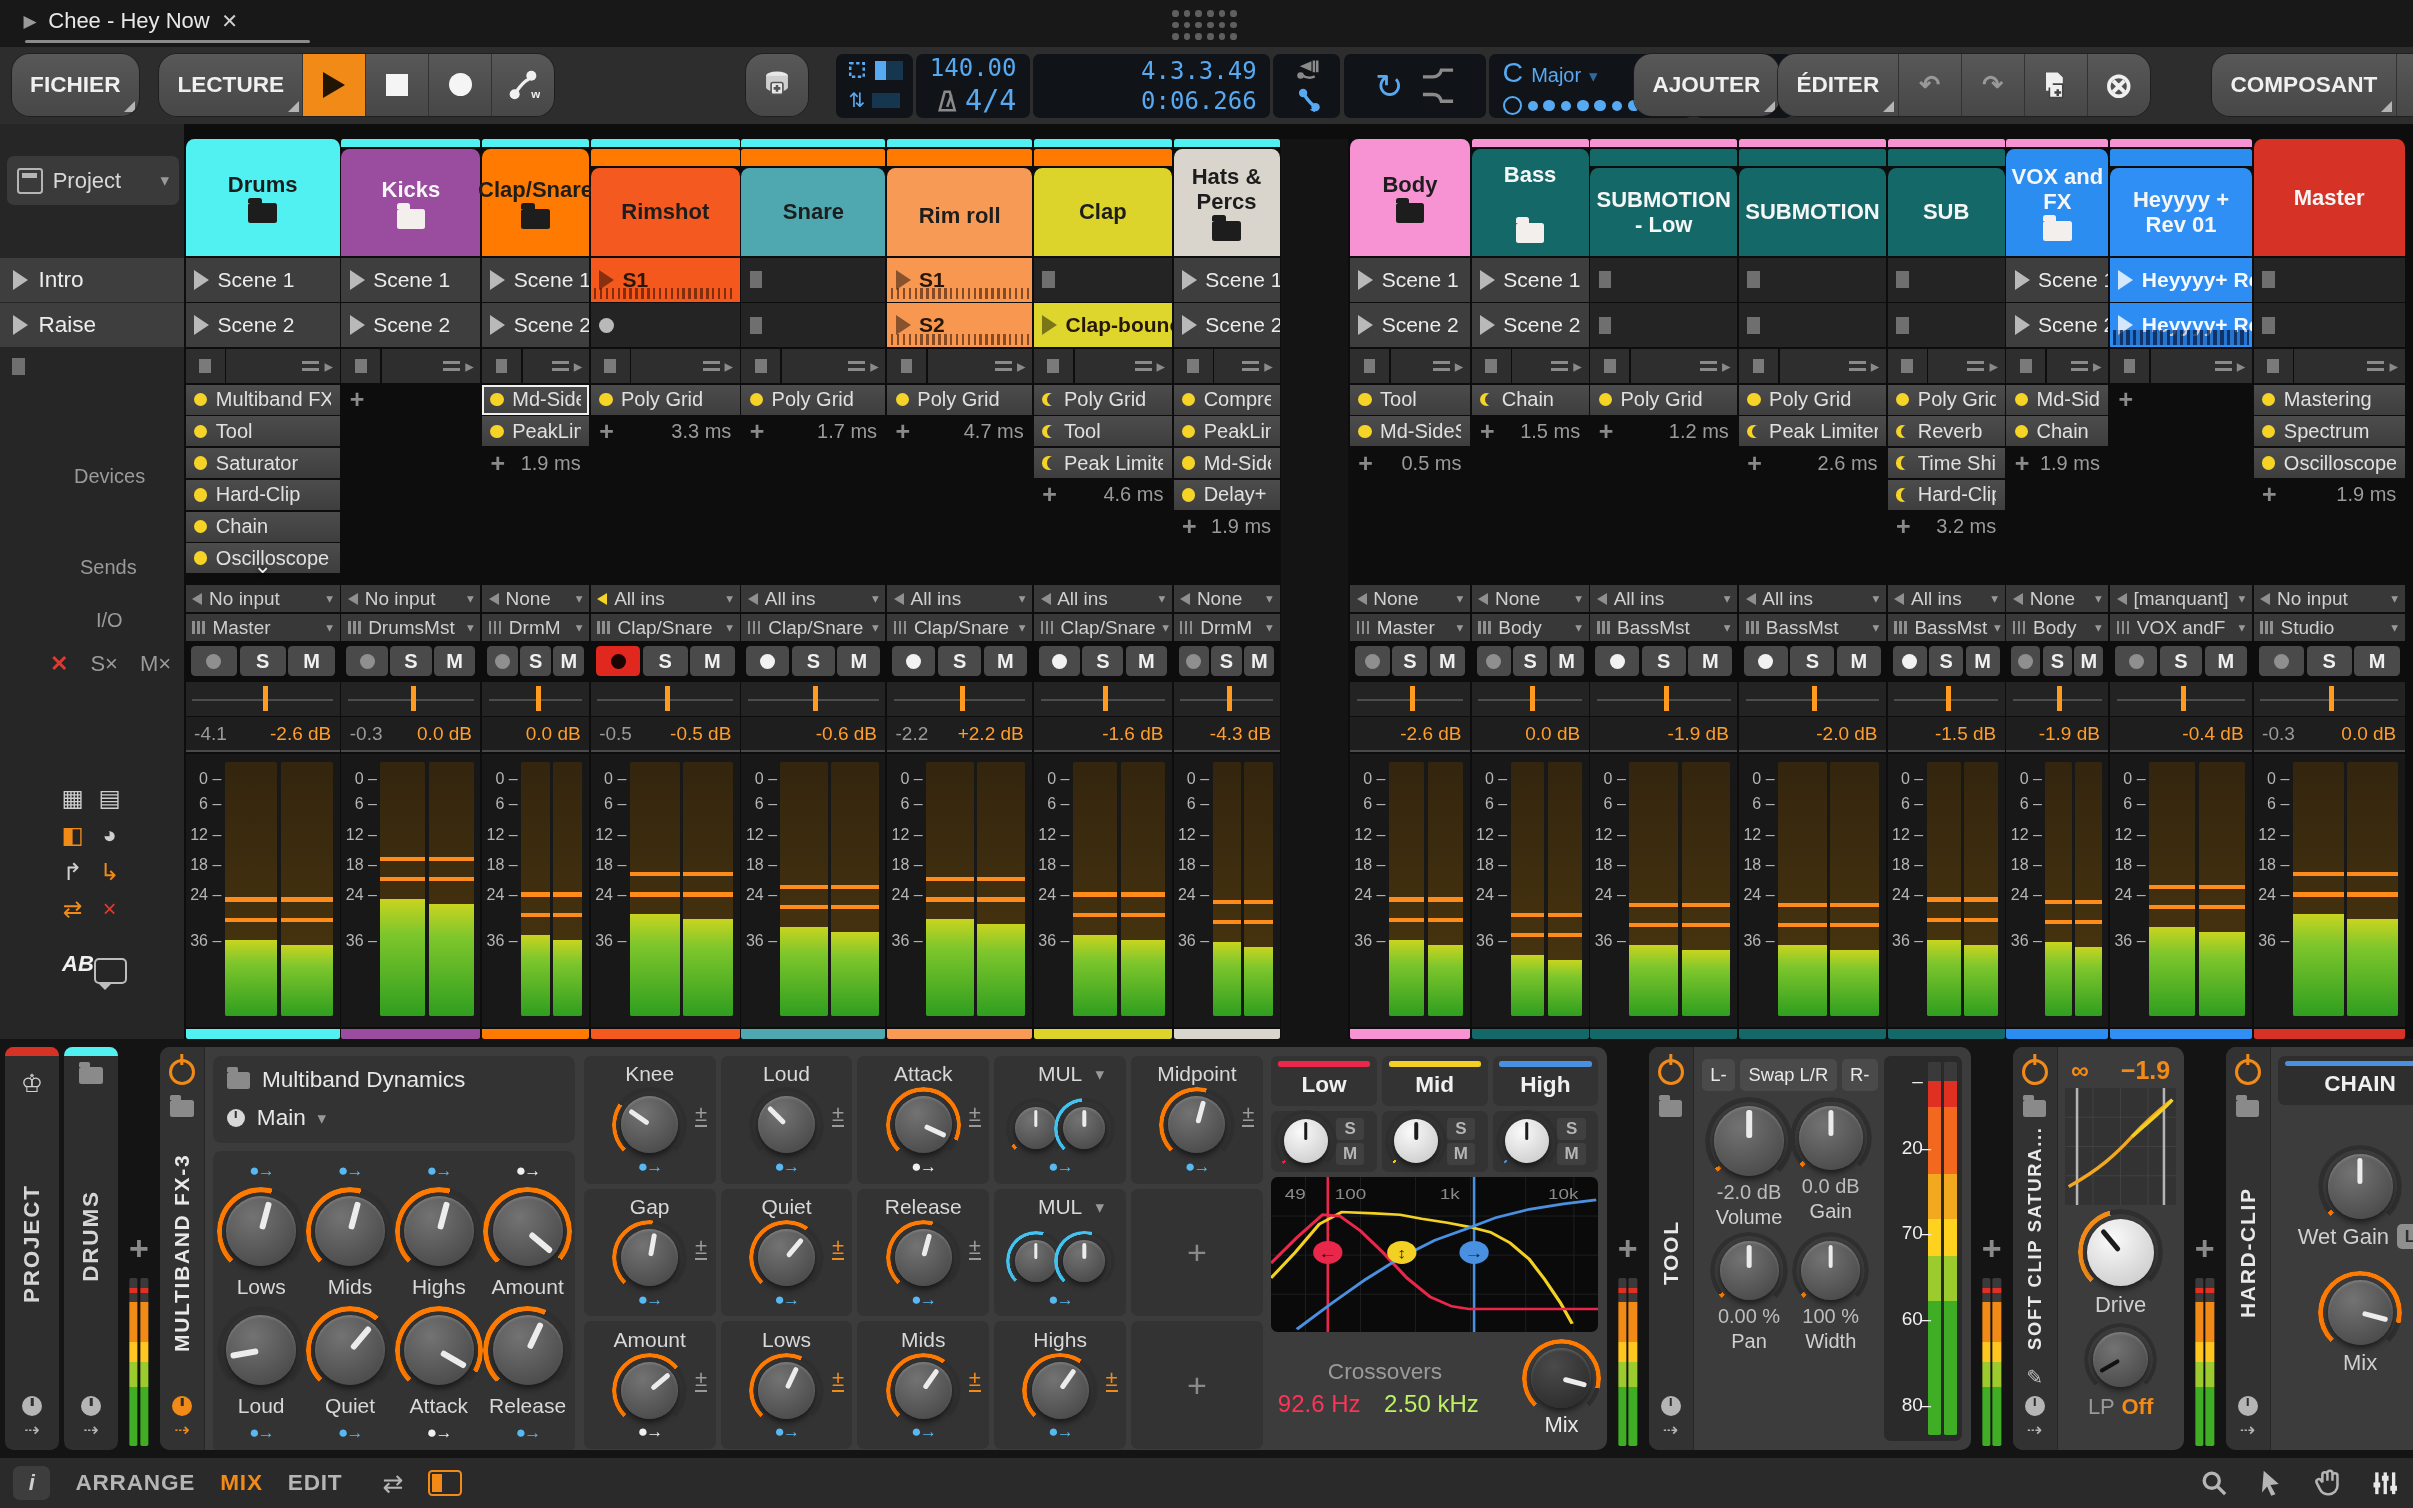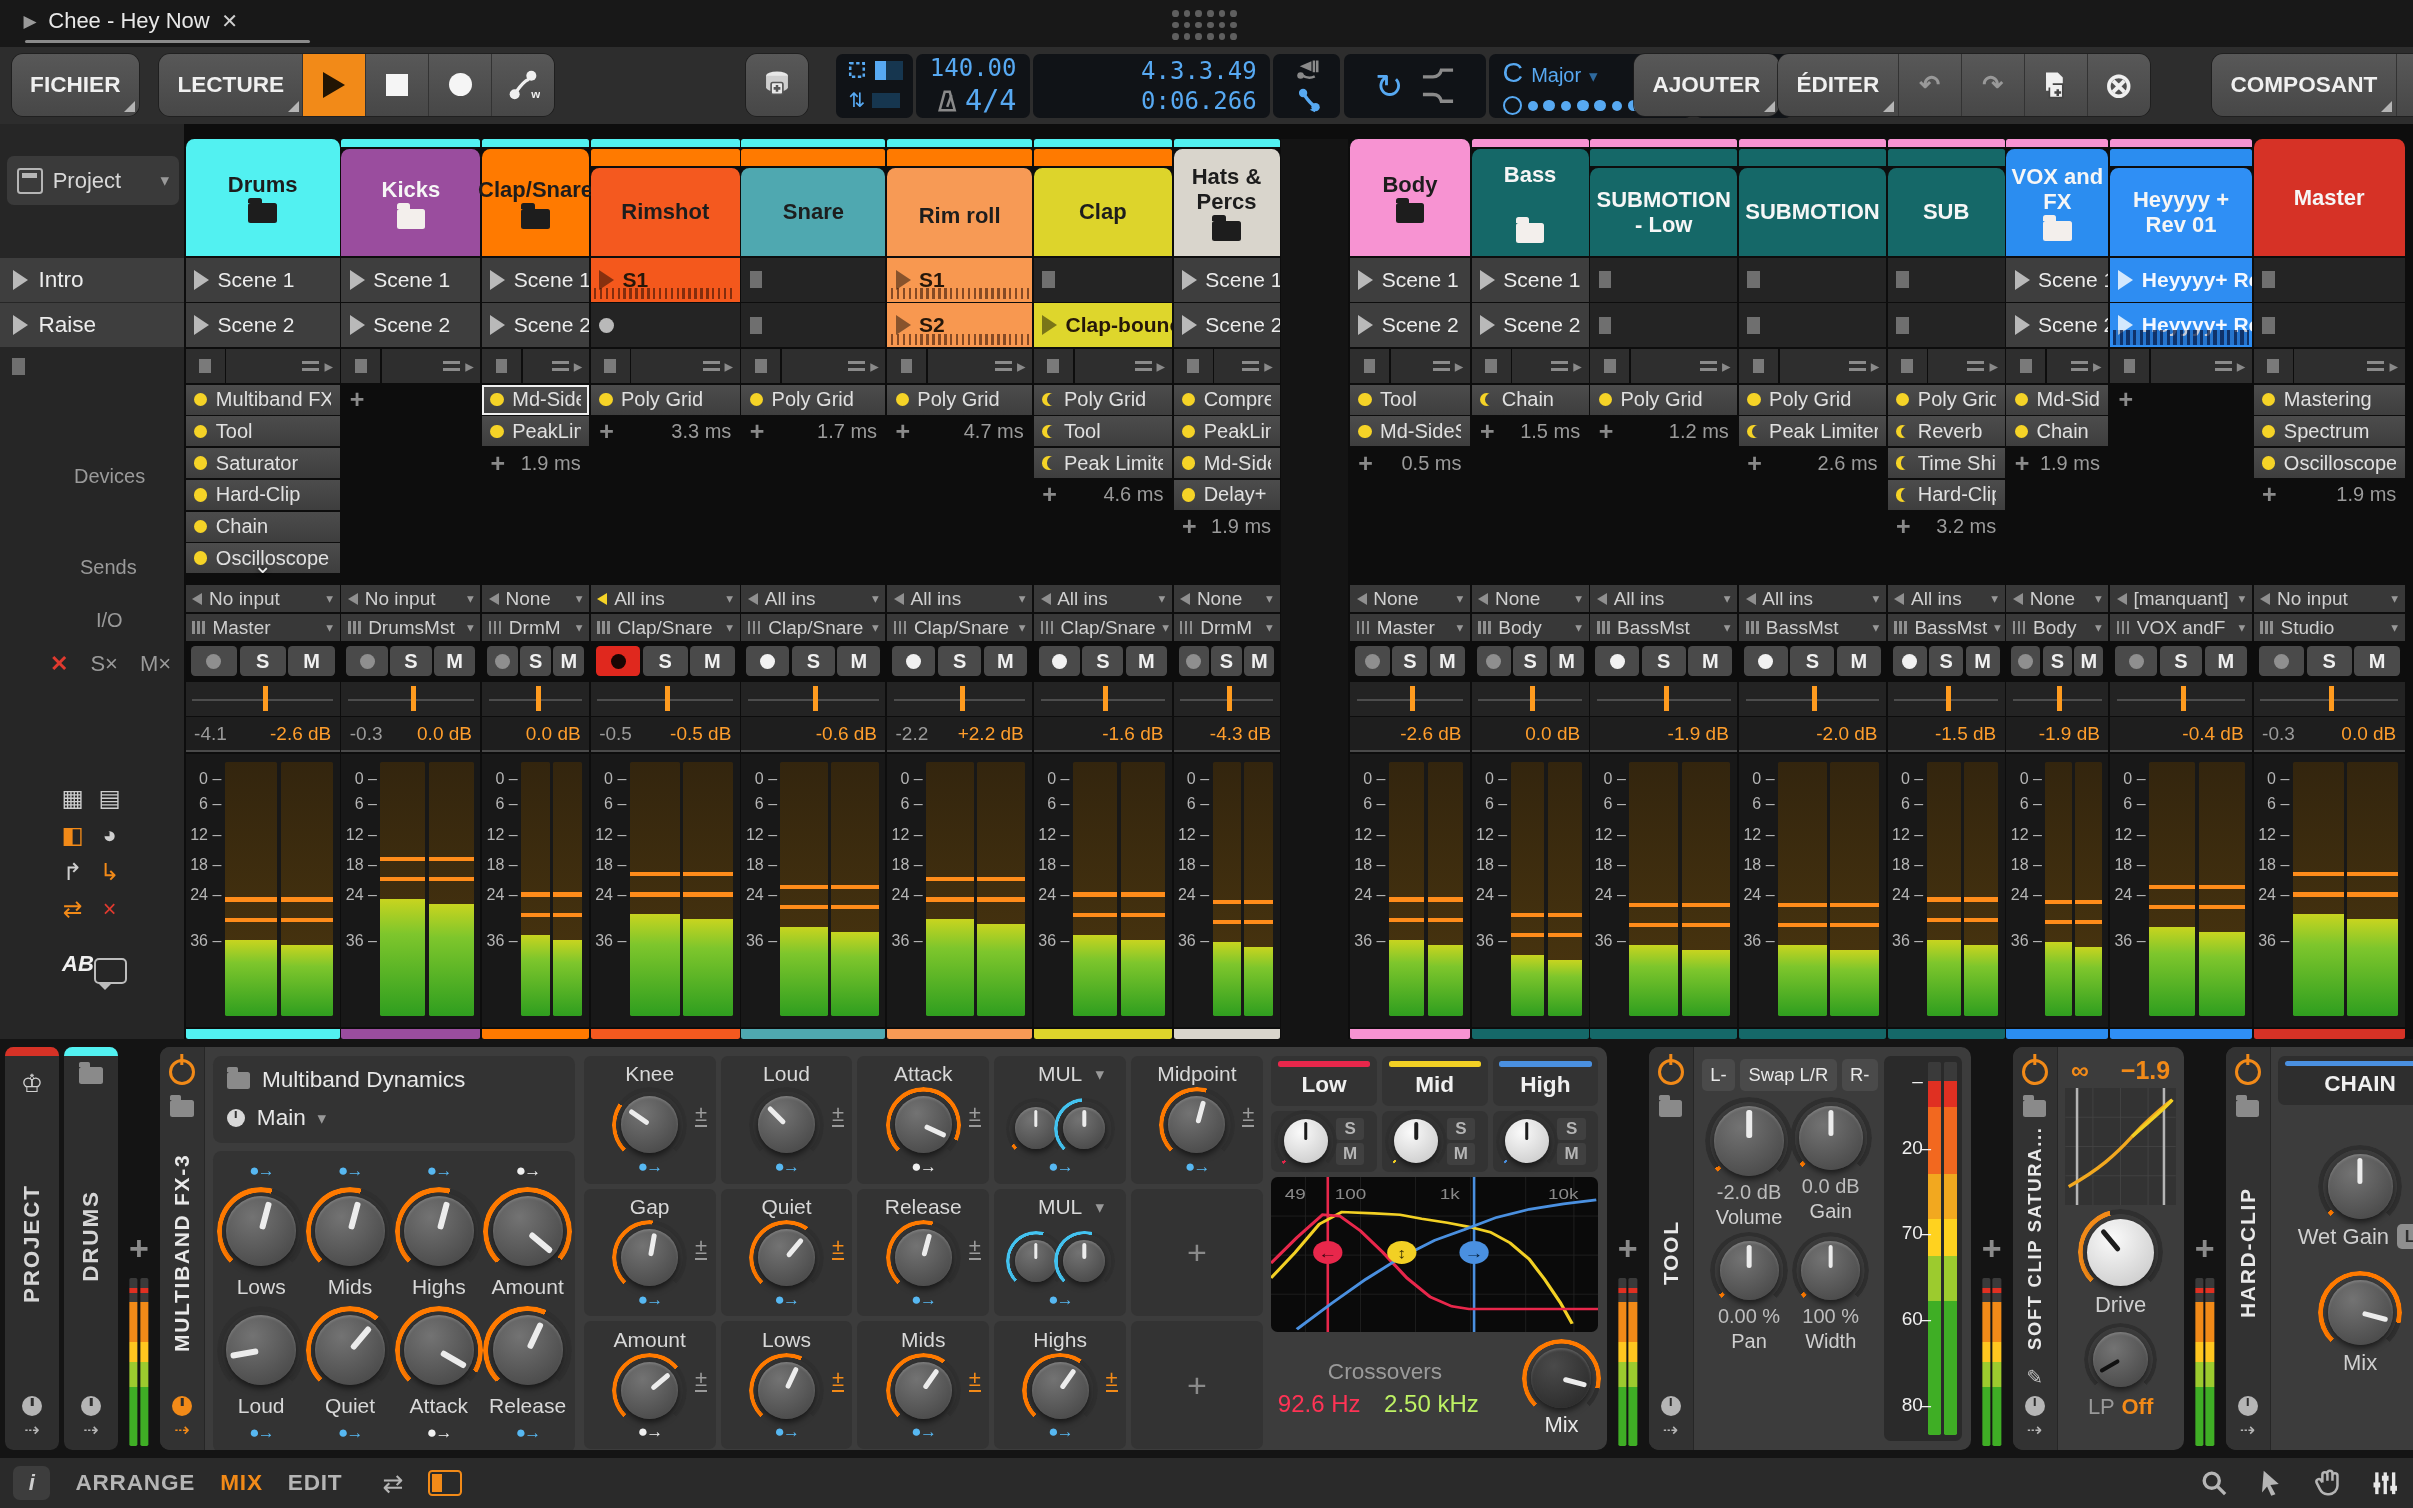--- a/index.html
+++ b/index.html
@@ -7,21 +7,21 @@
   
   #titlebar{position:absolute;left:0;top:0;width:2413px;height:47px;background:#181818;}
   .doctab{position:absolute;left:23.5px;top:8.4px;display:flex;align-items:center;gap:11.7px;color:#e8e8e8;font-size:22px;}
   .doctab .tri{color:#9a9a9a;font-size:17px;}
   .doctab .x{color:#cfcfcf;font-size:20px;}
   .tabline{position:absolute;left:25px;top:40px;width:285px;height:3.4px;background:#8a8a8a;border-radius:1.7px;}
   .dots{position:absolute;left:1172px;top:10px;display:grid;grid-template-columns:repeat(6,1fr);gap:5px;}
   .dots i{width:6.7px;height:6.7px;border-radius:50%;background:#5f5f5f;display:block;}
   
   #toolbar{position:absolute;left:0;top:47px;width:2413px;height:77px;background:#2d2d2d;border-bottom:1.7px solid #0a0a0a;}
-  .tbgroup{position:absolute;top:6.7px;display:flex;border-radius:11px;overflow:hidden;box-shadow:0 0 0 0.8px #1c1c1c;text-align:center;}
+  .tbgroup{position:absolute;top:6.7px;display:flex;border-radius:18px;overflow:hidden;box-shadow:0 0 0 0.8px #1c1c1c;text-align:center;}
   .tbtn{height:62px;display:flex;align-items:center;justify-content:center;background:linear-gradient(#585858,#474747);color:#f0f0f0;font-size:22.6px;font-weight:bold;padding:0 18.4px;position:relative;border-right:0.8px solid #333;}
   .tbtn:last-child{border-right:none;}
   .tbtn.menu::after{content:"";position:absolute;right:3.4px;bottom:3.4px;border-left:11.7px solid transparent;border-bottom:11.7px solid #cfcfcf;opacity:.8;}
   .tbtn.on{background:#f28a18;color:#201505;}
   .tbtn.icon{width:62px;padding:0;font-size:25px;}
   .tbtn.dim{color:#999;}
   .glyph-play{width:0;height:0;border-left:22px solid #f5f5f5;border-top:13.4px solid transparent;border-bottom:13.4px solid transparent;}
   .tbtn.on .glyph-play{border-left-color:#221503;}
   .glyph-stop{width:22px;height:22px;background:#f5f5f5;}
   .glyph-rec{width:23.5px;height:23.5px;border-radius:50%;background:#f5f5f5;}

